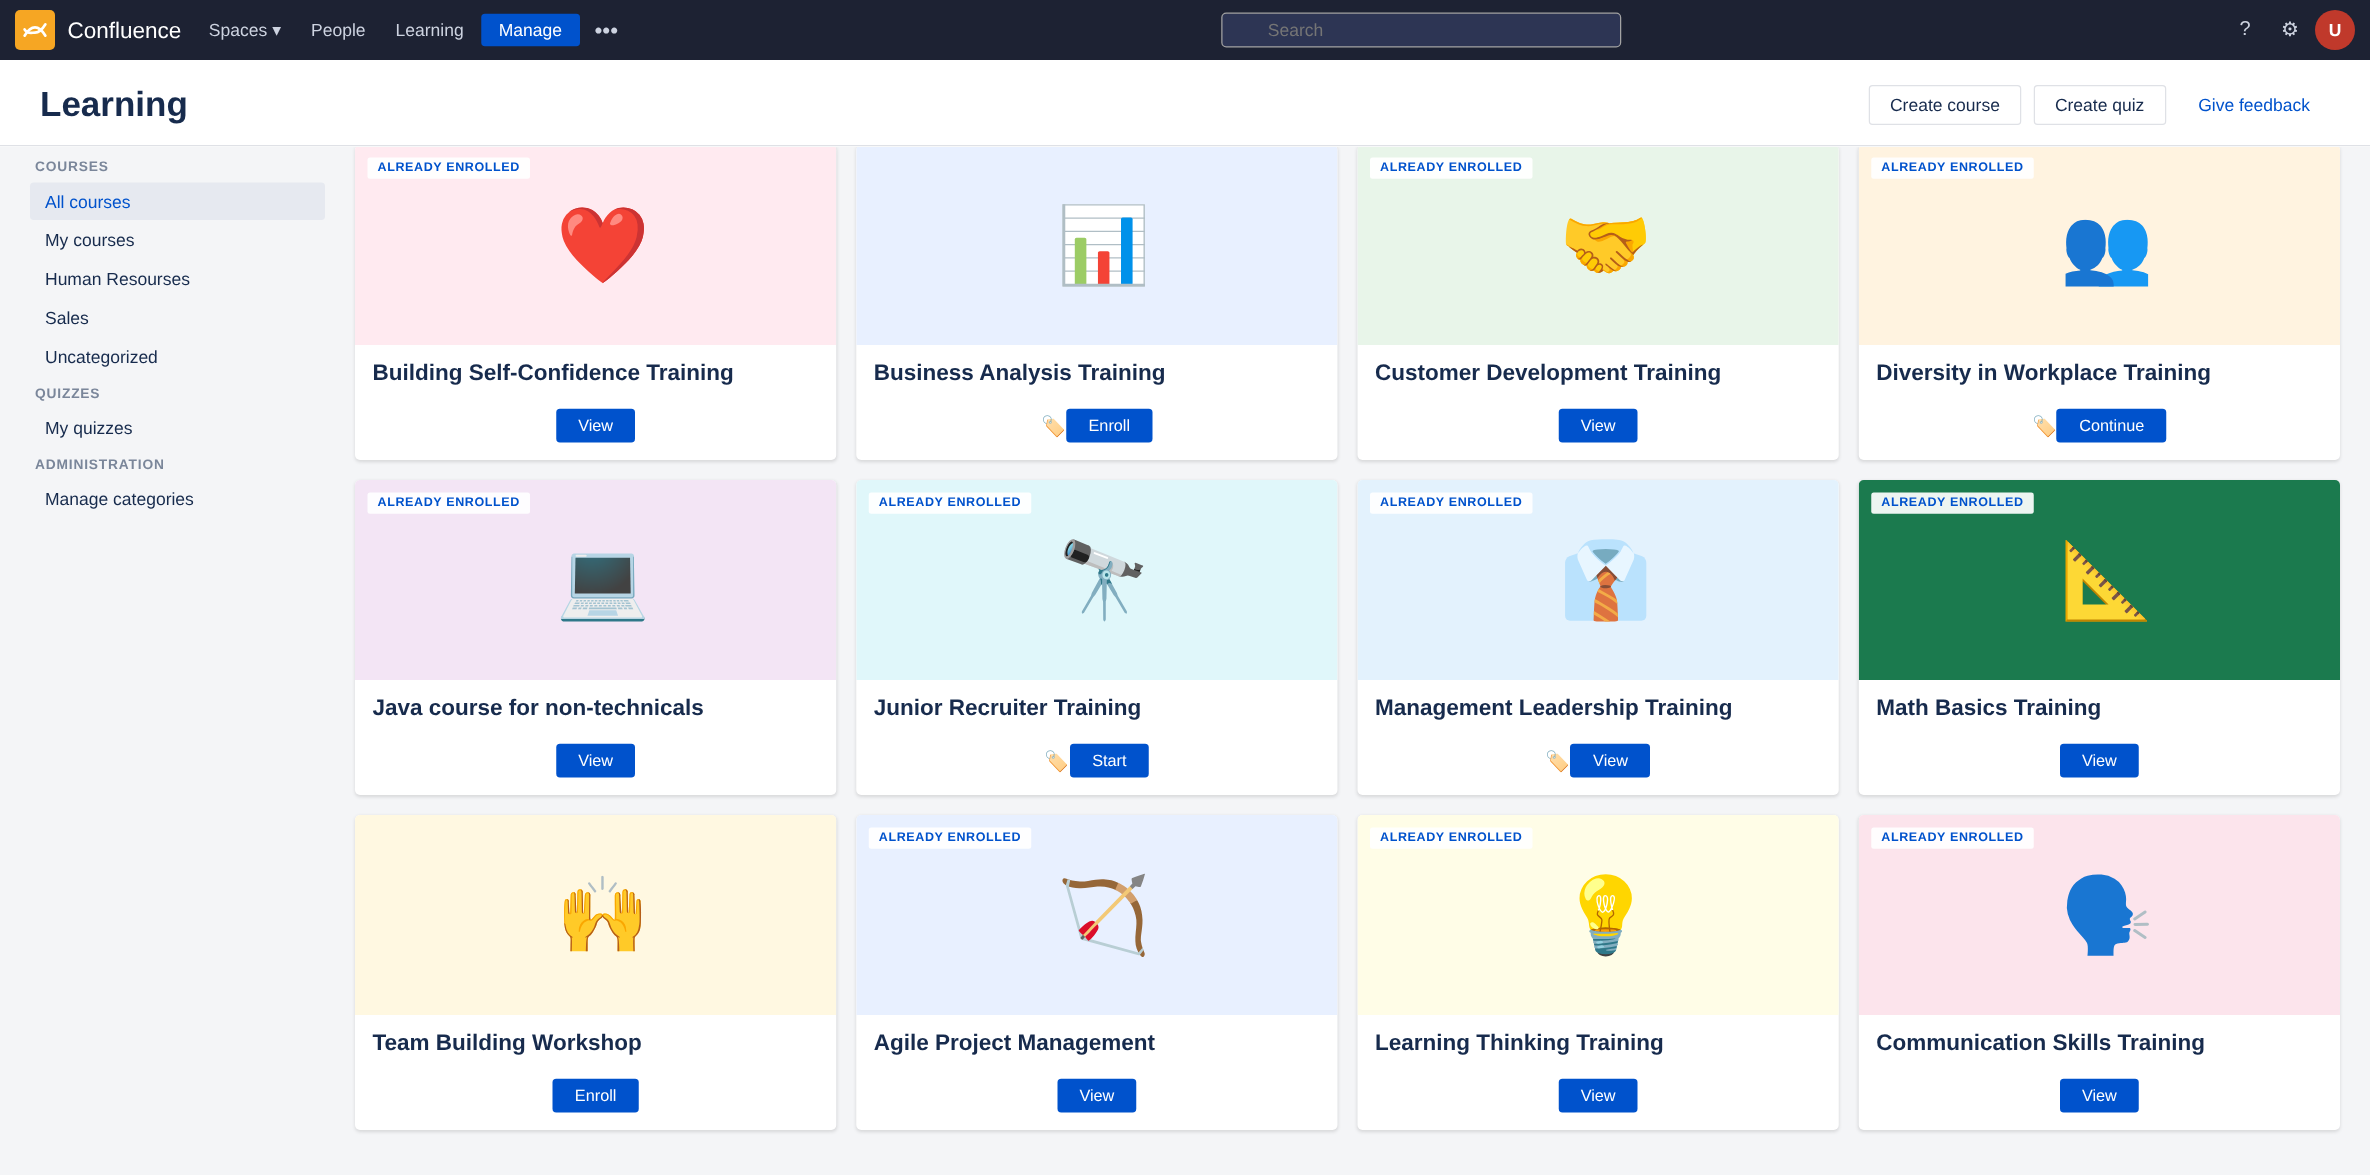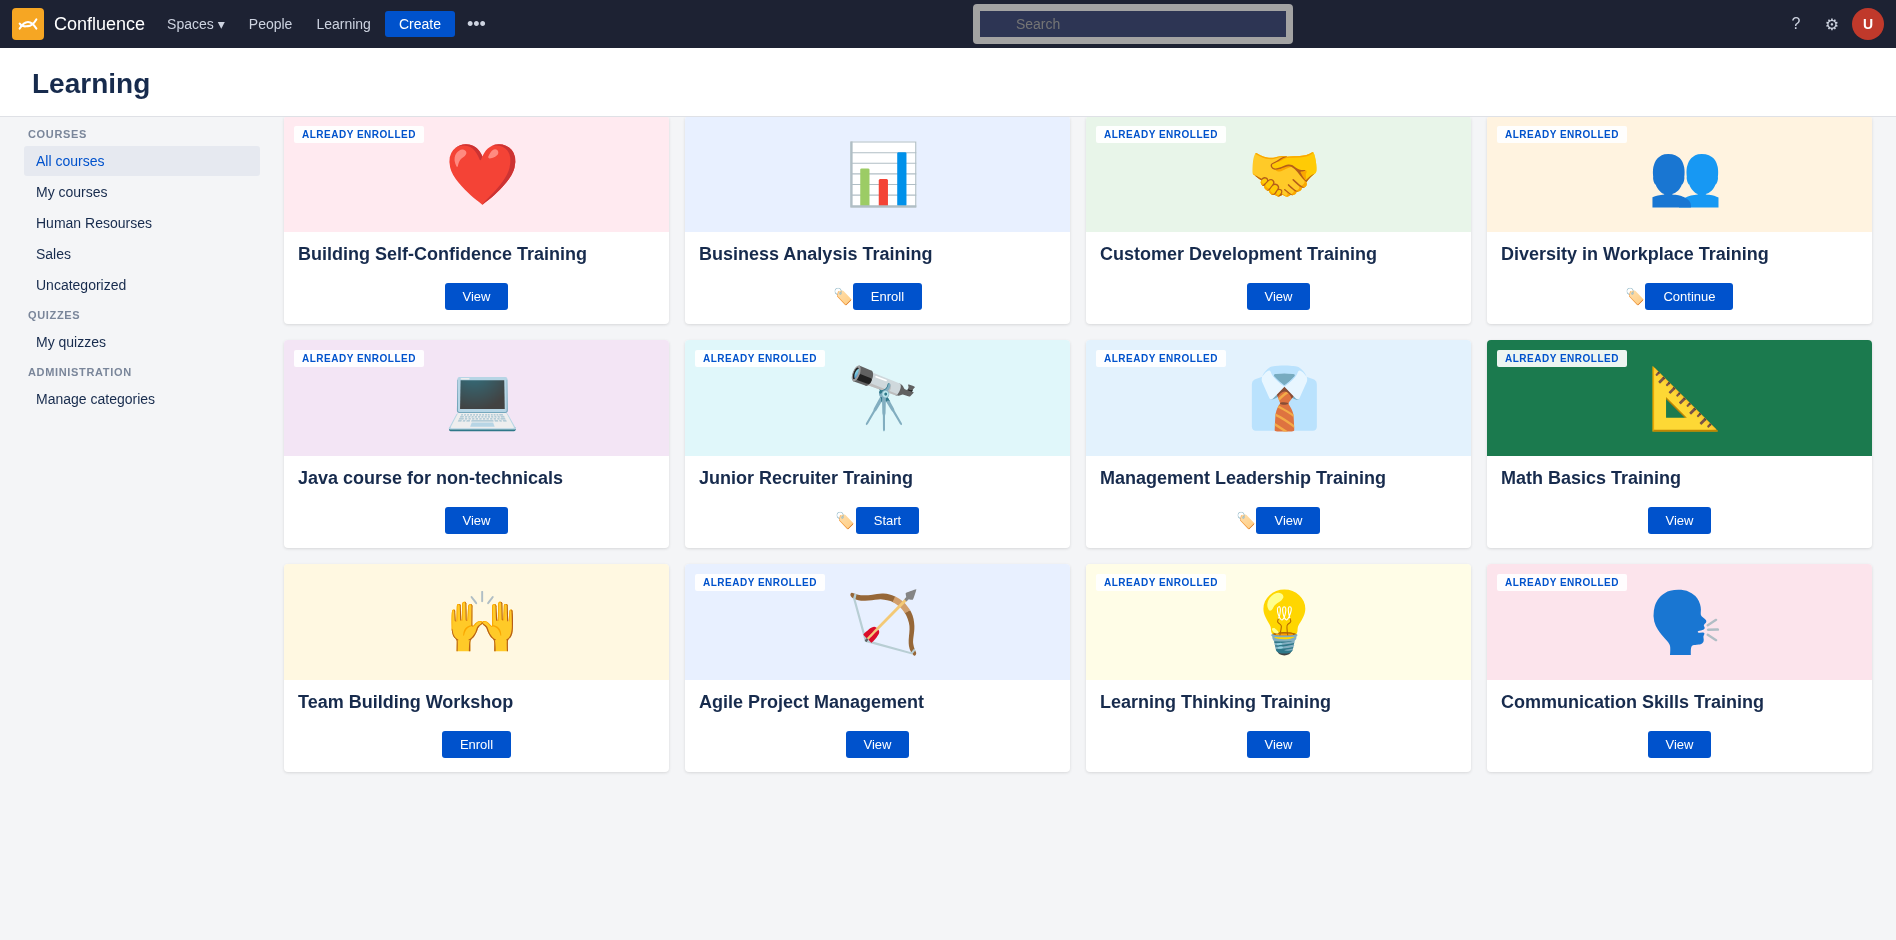--- a/index.html
+++ b/index.html
@@ -58,21 +58,21 @@
       padding: 4px 8px;
       cursor: pointer;
     }
     .nav-search-wrap {
       flex: 1;
       display: flex;
       justify-content: center;
     }
     .nav-search {
       background: #2d3554;
-      border: 7px solid #a3a3a3;
+      border: 1px solid #a3a3a3;
       border-radius: 4px;
       padding: 5px 12px 5px 36px;
       color: #9aabbd;
       font-size: 14px;
       width: 320px;
       outline: none;
       position: relative;
     }
     .search-icon-wrap {
       position: relative;
@@ -206,21 +206,21 @@
     .course-card {
       background: #fff;
       border-radius: 4px;
       box-shadow: 0 1px 3px rgba(0,0,0,0.12);
       overflow: hidden;
       display: flex;
       flex-direction: column;
     }
     .card-img-wrap {
       position: relative;
-      height: 116px;
+      height: 160px;
       background: #e0e0e0;
       overflow: hidden;
       padding-left: 12px;
     }
     .enrolled-badge {
       position: absolute;
       top: 10px;
       left: 10px;
       background: rgba(255,255,255,0.92);
       color: #0052cc;
@@ -287,39 +287,44 @@
   <div class="nav-link">
     <span>Spaces</span>
     <span>▾</span>
   </div>
   <div class="nav-link">
     <span>People</span>
   </div>
   <div class="nav-link">
     <span>Learning</span>
   </div>
-  <button class="nav-btn-create">Create</button>
+  <button class="nav-btn-create">Manage</button>
   <span class="nav-dots">•••</span>
 
   <div class="nav-search-wrap">
     <div class="search-icon-wrap">
       <span class="search-icon-abs">🔍</span>
       <input class="nav-search" type="text" placeholder="Search" style="">
     </div>
   </div>
 
   <div class="nav-icons">
     <div class="nav-icon-btn">?</div>
     <div class="nav-icon-btn">⚙</div>
     <div class="avatar">U</div>
   </div>
 </nav>
 
 <div class="page-header">
   <h1 class="page-title">Learning</h1>
+  <div class="header-actions">
+    <button class="btn-outline">Create course</button>
+    <button class="btn-outline">Create quiz</button>
+    <button class="btn-link">Give feedback</button>
+  </div>
 </div>
 
 <div class="content-wrap">
 
   <aside class="sidebar">
     <div class="sidebar-section-label">COURSES</div>
 
     <div class="sidebar-item active">All courses</div>
     <div class="sidebar-item">My courses</div>
     <div class="sidebar-item">Human Resourses</div>

